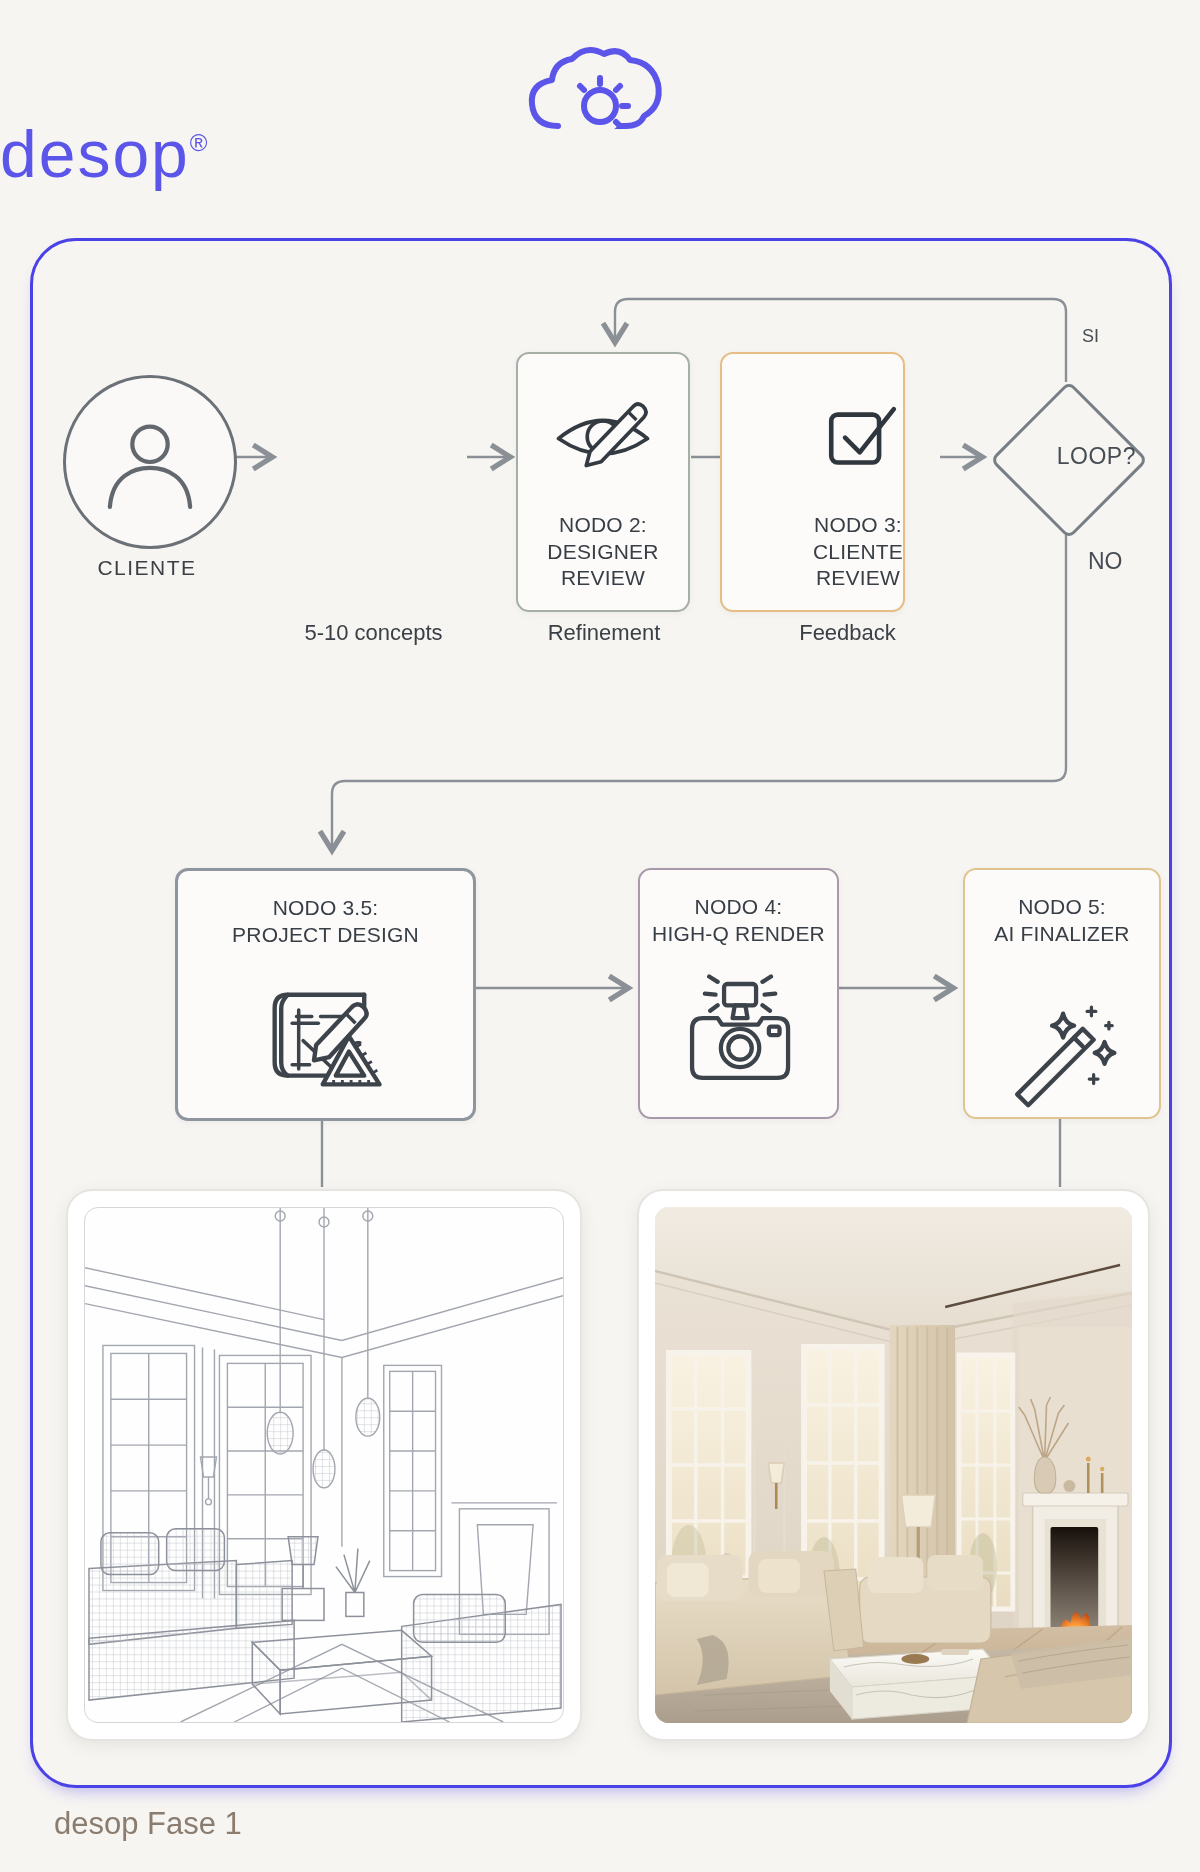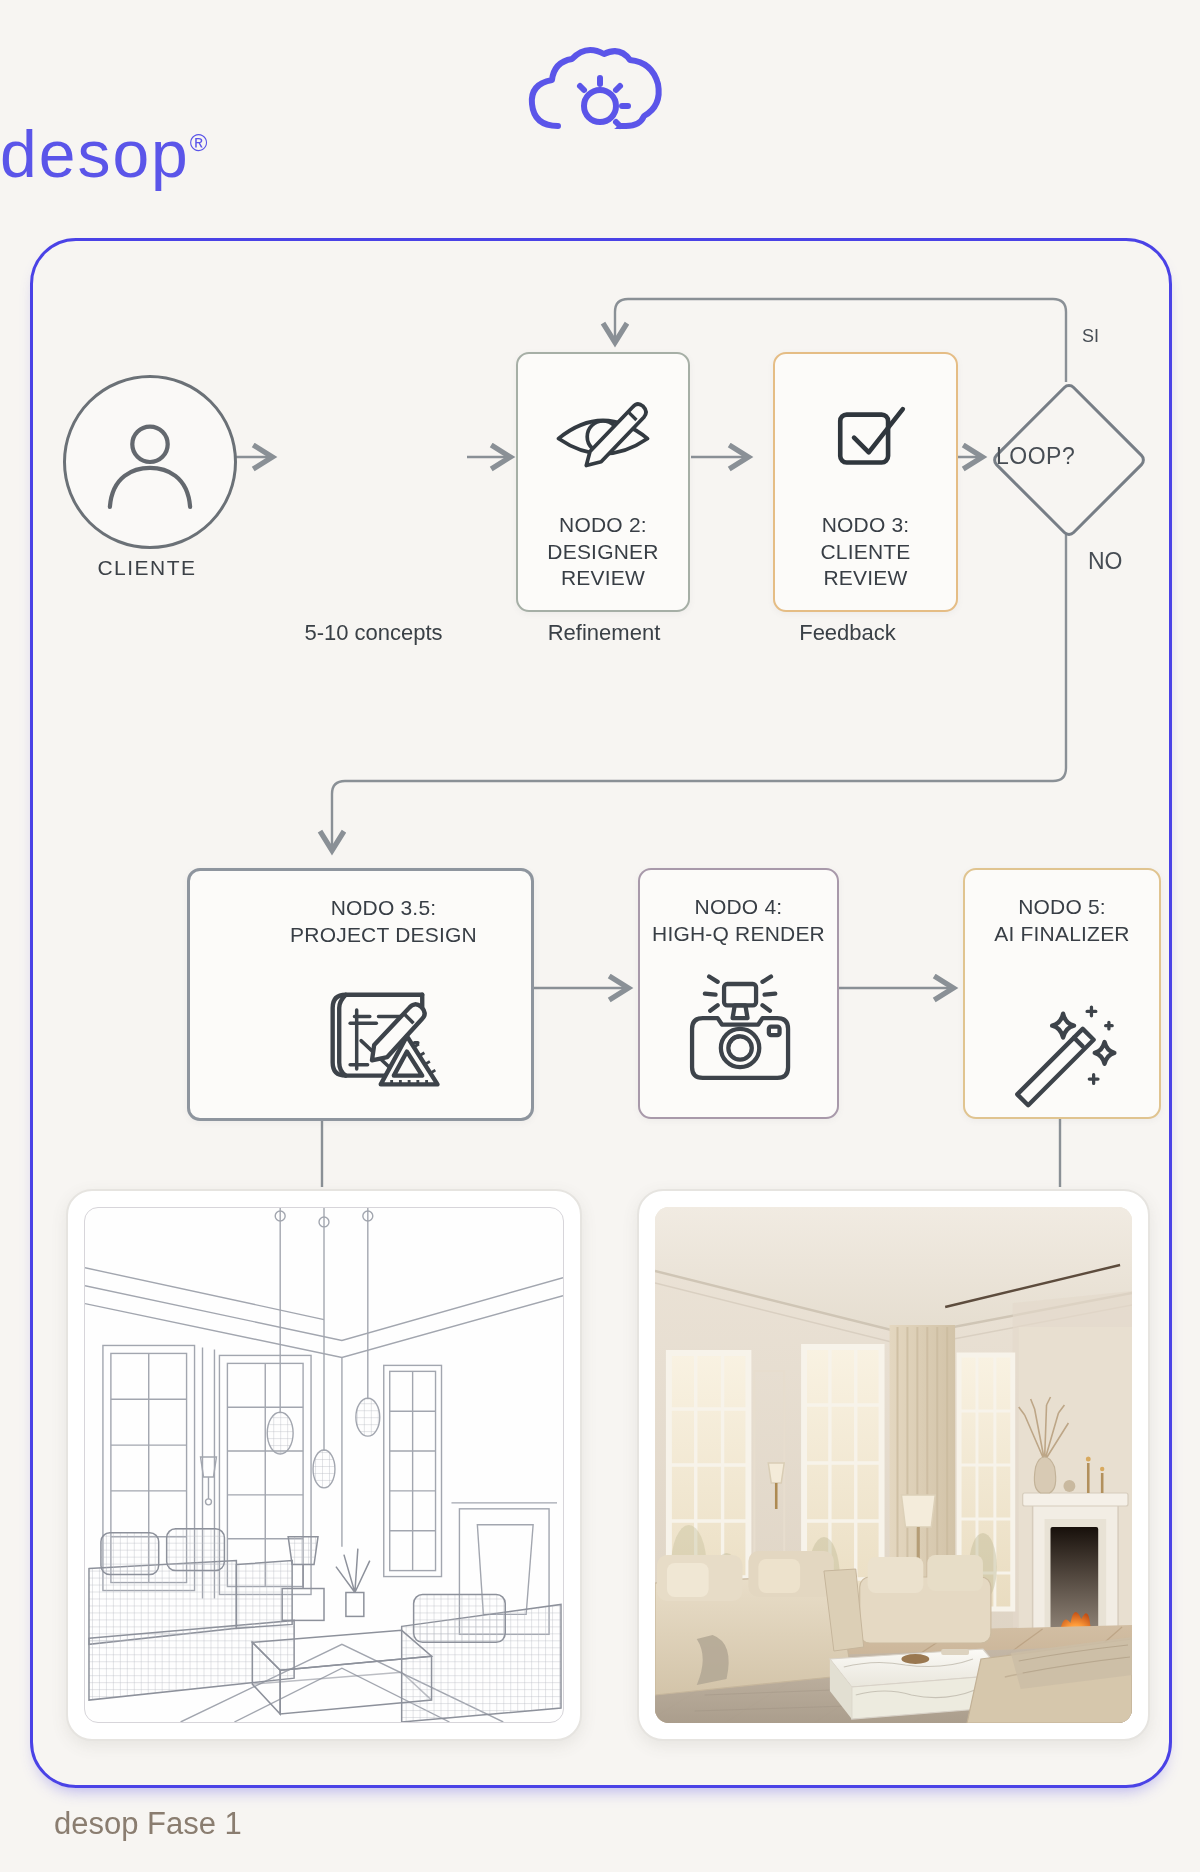--- a/index.html
+++ b/index.html
@@ -20,39 +20,39 @@
   .node{position:absolute;background:#fcfbf9;border-radius:13px;
     display:flex;flex-direction:column;align-items:center;
     box-shadow:0 2px 6px rgba(120,120,130,.07);}
   .node .title{text-align:center;color:#383e45;font-size:21px;line-height:1.27;
     letter-spacing:.2px;}
   .row1 .icon-wrap{height:158px;display:flex;align-items:center;justify-content:center;}
   .row2 .title{margin-top:24px;}
   .row2 .icon-wrap{flex:1;display:flex;align-items:center;justify-content:center;}
   #n1{left:282px;top:352px;width:183px;height:256px;border:2.5px solid #8fa0b3;}
   #n2{left:516px;top:352px;width:170px;height:256px;border:2.5px solid #a6afa6;}
-  #n3{left:773px;top:352px;width:181px;height:256px;border:2.5px solid #e5bd85;}
-  #n35{left:187px;top:868px;width:295px;height:247px;border:3px solid #8e959e;padding-left:46px;}
+  #n3{left:720px;top:352px;width:181px;height:256px;border:2.5px solid #e5bd85;align-items:flex-end;}
+  #n35{left:175px;top:868px;width:295px;height:247px;border:3px solid #8e959e;}
   #n4{left:638px;top:868px;width:197px;height:247px;border:2.5px solid #a899aa;}
   #n5{left:963px;top:868px;width:194px;height:247px;border:2.5px solid #e0c490;gap:43px;}
   .sublabel{position:absolute;top:620px;text-align:center;font-size:22px;color:#3a4046;}
   #sub1{left:252px;width:243px;}
   #sub2{left:494px;width:220px;}
   #sub3{left:737px;width:221px;}
   
   .avatar{position:absolute;left:63px;top:375px;width:168px;height:168px;
     border:3px solid #6b7177;border-radius:50%;background:#faf9f7;
     display:flex;align-items:center;justify-content:center;}
   .cliente-label{position:absolute;left:43px;top:556px;width:208px;text-align:center;
     font-size:21px;letter-spacing:1.5px;color:#3c4147;}
   
   .diamond{position:absolute;left:1013px;top:404px;width:106px;height:106px;
     border:3px solid #777e86;border-radius:8px;transform:rotate(45deg);
     background:#f7f5f2;}
-  .diamond-label{position:absolute;left:996px;top:443px;width:140px;text-align:left;
+  .diamond-label{position:absolute;left:996px;top:443px;width:140px;text-align:right;
     font-size:23px;color:#474d54;letter-spacing:.5px;}
   .si-label{position:absolute;left:1082px;top:326px;font-size:18px;color:#474d54;}
   .no-label{position:absolute;left:1088px;top:548px;font-size:23px;color:#474d54;}
   
   .wires{position:absolute;left:0;top:0;width:1200px;height:1872px;pointer-events:none;}
   
   .card{position:absolute;top:1189px;height:548px;background:#ffffff;
     border:2px solid #e6e4e0;border-radius:26px;
     box-shadow:0 5px 16px rgba(90,85,80,.10);}
   #card-wireframe{left:66px;width:512px;}

